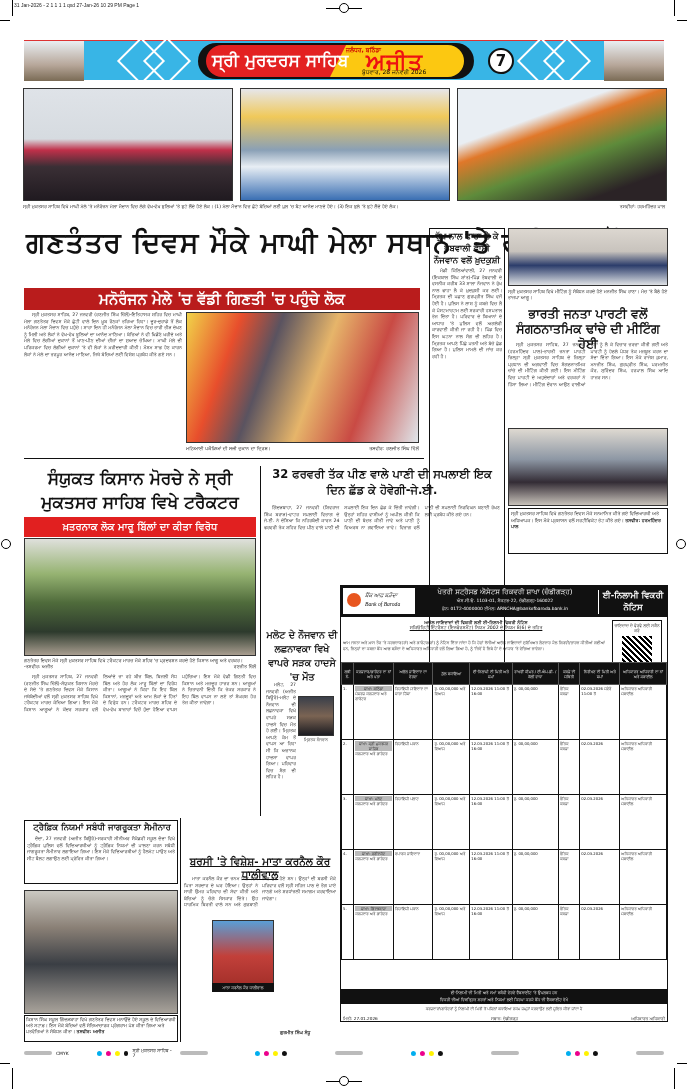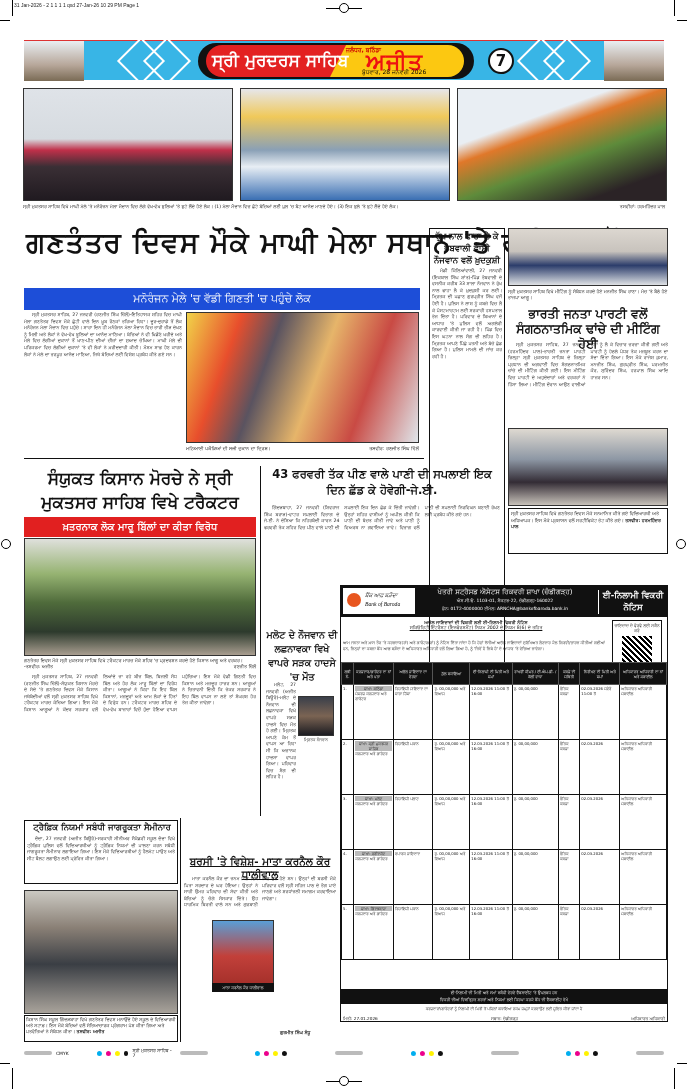--- a/index.html
+++ b/index.html
@@ -24,21 +24,21 @@
 
 .ph{border:1px solid #333}
 .ph1{left:23px;top:88px;width:210px;height:113px;background:linear-gradient(#dfe3e8 0,#d6dbe0 45%,#c0304a 55%,#3a2f35 70%,#201a20)}
 .ph2{left:240px;top:88px;width:210px;height:113px;background:linear-gradient(#e6e6ea 0,#f0c95a 25%,#8aa0b6 55%,#e8eef4 70%,#3a6fb3 100%)}
 .ph3{left:457px;top:88px;width:210px;height:113px;background:linear-gradient(160deg,#e9eef3 30%,#e0782a 40%,#5e8b3b 60%,#2b2326 85%)}
 .capline{left:23px;top:204px;width:644px;font-size:4.6px;white-space:nowrap;overflow:hidden}
 .credit{font-size:4.6px;right:22px;top:204px;color:#111}
 .hline{height:1px;background:#111}
 .vline{width:1px;background:#111}
 .head1{left:26px;top:226px;font-size:28px;font-weight:bold;letter-spacing:1px;font-family:"DejaVu Serif",serif;white-space:nowrap}
-.banner{left:24px;top:288px;width:396px;height:22px;background:#1d4ed8;color:#fff;font-size:11px;text-align:center;line-height:22px;font-weight:normal}
+.banner{left:24px;top:288px;width:396px;height:22px;background:#b91c1c;color:#fff;font-size:15px;text-align:center;line-height:22px;font-weight:bold}
 .txt{font-size:4.6px;line-height:6.6px;text-align:justify;color:#222;overflow:hidden}
 .txt p{text-indent:8px}
 .ph4{left:186px;top:312px;width:233px;height:131px;background:linear-gradient(110deg,#f1d349 0,#e84e2c 20%,#5a5360 35%,#e6b56a 55%,#c94a44 75%,#dfe5ea)}
 .cap4{left:186px;top:446px;font-size:4.8px;width:233px}
 
 .sidebox{left:429px;top:228px;width:76px;height:454px;border:1px solid #111}
 .sidehead{left:432px;top:230px;width:70px;font-size:8.5px;line-height:12px;text-align:center;font-weight:bold}
 .ph5{left:508px;top:228px;width:160px;height:58px;background:linear-gradient(#dcd7d0,#c8c3bd 40%,#2c3d6b 65%,#dfe2e5)}
 .cap5{left:508px;top:289px;width:160px;font-size:4.6px;line-height:6px}
 .head5{left:508px;top:306px;width:160px;font-size:12.5px;line-height:15px;text-align:center;font-weight:bold}
@@ -147,21 +147,21 @@
   </div>
 
 <div class="abs head2">ਸੰਯੁਕਤ ਕਿਸਾਨ ਮੋਰਚੇ ਨੇ ਸ੍ਰੀ ਮੁਕਤਸਰ ਸਾਹਿਬ ਵਿਖੇ ਟਰੈਕਟਰ ਮਾਰਚ ਕੱਢਿਆ</div>
 <div class="abs redban">ਖ਼ਤਰਨਾਕ ਲੋਕ ਮਾਰੂ ਬਿੱਲਾਂ ਦਾ ਕੀਤਾ ਵਿਰੋਧ</div>
 <div class="abs ph ph6"></div>
 <div class="abs cap6"><span>ਗਣਤੰਤਰ ਦਿਵਸ ਮੌਕੇ ਸ੍ਰੀ ਮੁਕਤਸਰ ਸਾਹਿਬ ਵਿਖੇ ਟਰੈਕਟਰ ਮਾਰਚ ਮੌਕੇ ਸ਼ਹਿਰ 'ਚ ਪ੍ਰਦਰਸ਼ਨ ਕਰਦੇ ਹੋਏ ਕਿਸਾਨ ਆਗੂ ਅਤੇ ਵਰਕਰ। -ਤਸਵੀਰ: ਅਜੀਤ</span> <span style="float:right">ਰਣਜੀਤ ਢਿੱਲੋਂ</span></div>
 <div class="abs txt" style="left:24px;top:674px;width:232px;height:140px;column-count:3;column-gap:5px">
     <p>ਸ੍ਰੀ ਮੁਕਤਸਰ ਸਾਹਿਬ, 27 ਜਨਵਰੀ (ਰਣਜੀਤ ਸਿੰਘ ਢਿੱਲੋਂ)-ਸੰਯੁਕਤ ਕਿਸਾਨ ਮੋਰਚੇ ਦੇ ਸੱਦੇ 'ਤੇ ਗਣਤੰਤਰ ਦਿਵਸ ਮੌਕੇ ਕਿਸਾਨ ਜਥੇਬੰਦੀਆਂ ਵਲੋਂ ਸ੍ਰੀ ਮੁਕਤਸਰ ਸਾਹਿਬ ਵਿਖੇ ਟਰੈਕਟਰ ਮਾਰਚ ਕੱਢਿਆ ਗਿਆ। ਇਸ ਮੌਕੇ ਕਿਸਾਨ ਆਗੂਆਂ ਨੇ ਕੇਂਦਰ ਸਰਕਾਰ ਵਲੋਂ ਲਿਆਂਦੇ ਜਾ ਰਹੇ ਬੀਜ ਬਿੱਲ, ਬਿਜਲੀ ਸੋਧ ਬਿੱਲ ਅਤੇ ਹੋਰ ਲੋਕ ਮਾਰੂ ਬਿੱਲਾਂ ਦਾ ਵਿਰੋਧ ਕੀਤਾ। ਆਗੂਆਂ ਨੇ ਕਿਹਾ ਕਿ ਇਹ ਬਿੱਲ ਕਿਸਾਨਾਂ, ਮਜ਼ਦੂਰਾਂ ਅਤੇ ਆਮ ਲੋਕਾਂ ਦੇ ਹਿੱਤਾਂ ਦੇ ਵਿਰੁੱਧ ਹਨ। ਟਰੈਕਟਰ ਮਾਰਚ ਸ਼ਹਿਰ ਦੇ ਵੱਖ-ਵੱਖ ਬਾਜ਼ਾਰਾਂ ਵਿਚੋਂ ਹੁੰਦਾ ਹੋਇਆ ਵਾਪਸ ਪਹੁੰਚਿਆ। ਇਸ ਮੌਕੇ ਵੱਡੀ ਗਿਣਤੀ ਵਿਚ ਕਿਸਾਨ ਅਤੇ ਮਜ਼ਦੂਰ ਹਾਜ਼ਰ ਸਨ। ਆਗੂਆਂ ਨੇ ਚਿਤਾਵਨੀ ਦਿੱਤੀ ਕਿ ਜੇਕਰ ਸਰਕਾਰ ਨੇ ਇਹ ਬਿੱਲ ਵਾਪਸ ਨਾ ਲਏ ਤਾਂ ਸੰਘਰਸ਼ ਹੋਰ ਤੇਜ਼ ਕੀਤਾ ਜਾਵੇਗਾ।</p>
   </div>
 
-<div class="abs head3">43 ਫਰਵਰੀ ਤੱਕ ਪੀਣ ਵਾਲੇ ਪਾਣੀ ਦੀ ਸਪਲਾਈ ਇਕ ਦਿਨ ਛੱਡ ਕੇ ਹੋਵੇਗੀ-ਜੇ.ਈ.</div>
+<div class="abs head3">32 ਫਰਵਰੀ ਤੱਕ ਪੀਣ ਵਾਲੇ ਪਾਣੀ ਦੀ ਸਪਲਾਈ ਇਕ ਦਿਨ ਛੱਡ ਕੇ ਹੋਵੇਗੀ-ਜੇ.ਈ.</div>
 <div class="abs txt" style="left:264px;top:505px;width:236px;height:72px;column-count:3;column-gap:5px">
     <p>ਗਿੱਦੜਬਾਹਾ, 27 ਜਨਵਰੀ (ਸ਼ਿਵਰਾਜ ਸਿੰਘ ਬਰਾੜ)-ਵਾਟਰ ਸਪਲਾਈ ਵਿਭਾਗ ਦੇ ਜੇ.ਈ. ਨੇ ਦੱਸਿਆ ਕਿ ਨਹਿਰਬੰਦੀ ਕਾਰਨ 24 ਫਰਵਰੀ ਤੱਕ ਸ਼ਹਿਰ ਵਿਚ ਪੀਣ ਵਾਲੇ ਪਾਣੀ ਦੀ ਸਪਲਾਈ ਇਕ ਦਿਨ ਛੱਡ ਕੇ ਦਿੱਤੀ ਜਾਵੇਗੀ। ਉਨ੍ਹਾਂ ਸ਼ਹਿਰ ਵਾਸੀਆਂ ਨੂੰ ਅਪੀਲ ਕੀਤੀ ਕਿ ਪਾਣੀ ਦੀ ਬੱਚਤ ਕੀਤੀ ਜਾਵੇ ਅਤੇ ਪਾਣੀ ਨੂੰ ਵਿਅਰਥ ਨਾ ਗਵਾਇਆ ਜਾਵੇ। ਵਿਭਾਗ ਵਲੋਂ ਪਾਣੀ ਦੀ ਸਪਲਾਈ ਨਿਰਵਿਘਨ ਬਣਾਈ ਰੱਖਣ ਲਈ ਪ੍ਰਬੰਧ ਕੀਤੇ ਗਏ ਹਨ।</p>
   </div>
 <div class="abs vline" style="left:260px;top:466px;height:350px"></div>
 
 <div class="abs ph ph7"></div>
 <div class="abs cap7"><span>ਸ੍ਰੀ ਮੁਕਤਸਰ ਸਾਹਿਬ ਵਿਖੇ ਗਣਤੰਤਰ ਦਿਵਸ ਮੌਕੇ ਸਨਮਾਨਿਤ ਕੀਤੇ ਗਏ ਵਿਦਿਆਰਥੀ ਅਤੇ ਅਧਿਆਪਕ। ਇਸ ਮੌਕੇ ਪ੍ਰਸ਼ਾਸਨ ਵਲੋਂ ਸਰਟੀਫਿਕੇਟ ਭੇਟ ਕੀਤੇ ਗਏ।</span> <b>ਤਸਵੀਰ: ਹਰਮਹਿੰਦਰ ਪਾਲ</b></div>
 
 <div class="abs head4">ਮਲੋਟ ਦੇ ਨੌਜਵਾਨ ਦੀ ਲਛਨਾਵਕਾ ਵਿਖੇ ਵਾਪਰੇ ਸੜਕ ਹਾਦਸੇ 'ਚ ਮੌਤ</div>
 <div class="abs txt" style="left:266px;top:682px;width:30px;height:130px">

